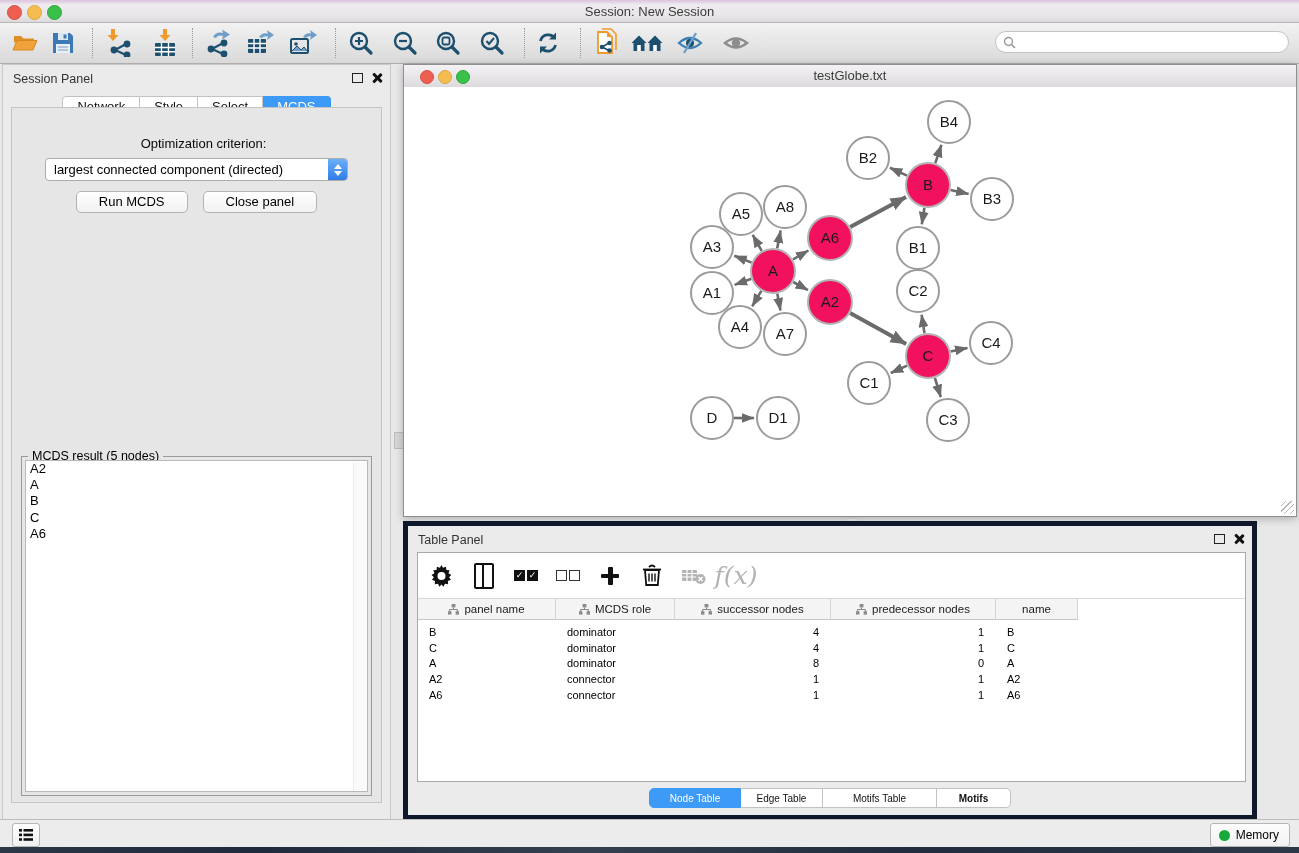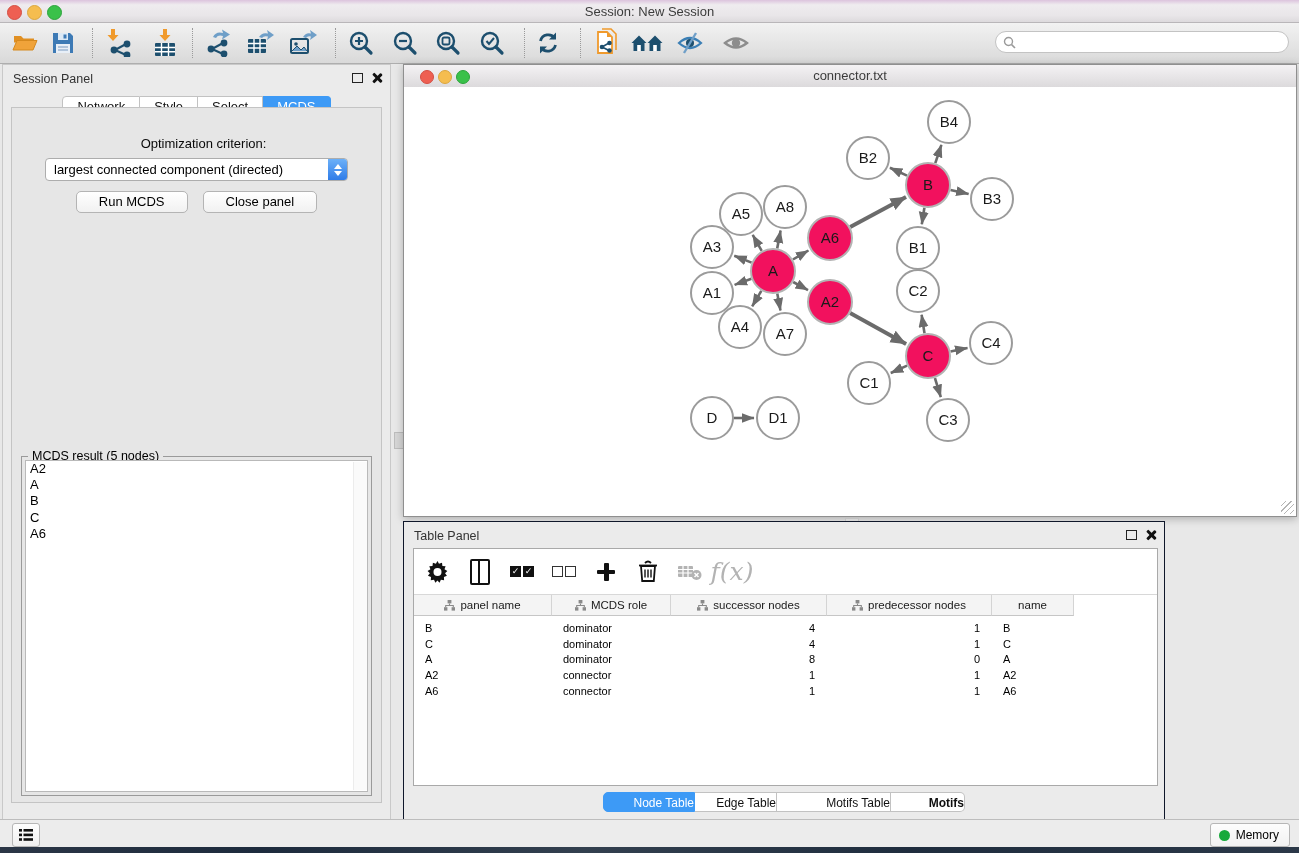--- a/index.html
+++ b/index.html
@@ -87,22 +87,22 @@
   .nethead .tl.yellow{left:34px;}
   .nethead .tl.green{left:52px;}
   .netcanvas{position:absolute;left:0;top:22px;right:0;bottom:0;background:#fff;}
   .grip{position:absolute;right:2px;bottom:2px;width:13px;height:13px;
     background:repeating-linear-gradient(135deg,transparent 0 3px,#b5b5b5 3px 4px);}
   .stub-v{position:absolute;left:394px;top:432px;width:8px;height:15px;
     background:#d6d6d6;border:1px solid #bdbdbd;}
   .stub-h{position:absolute;left:845px;top:518px;width:12px;height:5px;
     background:#d6d6d6;border:1px solid #c2c2c2;}
   
-  .tpanel{position:absolute;left:403px;top:521px;width:762px;height:299px;
-    background:#ebebeb;border:1px solid #0f172a;box-sizing:border-box;}
+  .tpanel{position:absolute;left:403px;top:521px;width:854px;height:299px;
+    background:#ebebeb;border:5px solid #0f172a;box-sizing:border-box;}
   .tp-inner{position:absolute;left:9px;right:6px;top:26px;bottom:33px;
     background:#fff;border:1px solid #a9a9a9;}
   .tp-toolbar{position:absolute;left:0;right:0;top:0;height:45px;
     border-bottom:1px solid #d8d8d8;display:flex;align-items:center;
     padding-left:10px;gap:14px;}
   .tpi{width:28px;height:28px;display:flex;align-items:center;justify-content:center;}
   .fx{font-family:"DejaVu Serif",serif;font-style:italic;font-size:25px;color:#b3b3b3;}
   .colicon{width:16px;height:22px;border:2px solid #111;border-radius:2px;position:relative;}
   .colicon:before{content:"";position:absolute;left:6px;top:0;bottom:0;width:2px;background:#111;}
   .chk{width:11px;height:11px;display:inline-block;margin:0 1px;}
@@ -117,22 +117,22 @@
     border-right:1px solid #d4d4d4;border-bottom:1px solid #c6c6c6;
     display:flex;align-items:center;justify-content:center;gap:5px;
     font-size:11.5px;color:#1a1a1a;box-sizing:border-box;}
   .tbody{position:absolute;left:0;right:0;top:68px;}
   .tr{position:absolute;left:0;right:0;height:15.7px;}
   .td{position:absolute;top:0;height:15.7px;font-size:11px;line-height:15.7px;
     color:#000;box-sizing:border-box;white-space:nowrap;overflow:hidden;}
   .td.num{text-align:right;padding-right:12px;}
   .td.txt{padding-left:11px;}
   .tp-tabs{position:absolute;left:0;right:0;bottom:7px;display:flex;justify-content:center;}
-  .tptab{height:20px;line-height:20px;text-align:right;background:#fff;
-    border:1px solid #c2c2c2;border-left:none;font-size:12px;color:#111;
+  .tptab{height:20px;line-height:20px;text-align:center;background:#fff;
+    border:1px solid #c2c2c2;border-left:none;font-size:10px;color:#111;
     box-sizing:border-box;}
   .tptab:first-child{border-left:1px solid #c2c2c2;border-radius:5px 0 0 5px;}
   .tptab:last-child{border-radius:0 5px 5px 0;}
   .tptab.active{background:#3d9af6;border-color:#3d9af6;color:#fff;}
   
   .statusbar{position:absolute;left:0;bottom:6px;width:100%;height:27px;
     background:#ececec;border-top:1px solid #bdbdbd;}
   .listbtn{position:absolute;left:12px;top:3px;width:26px;height:22px;
     background:linear-gradient(#fdfdfd,#f0f0f0);border:1px solid #b6b6b6;
     border-radius:3px;display:flex;align-items:center;justify-content:center;}
@@ -355,21 +355,21 @@
     </div>
   </div>
 
   <div class="stub-v"></div>
 
   <div class="netwin">
     <div class="nethead">
       <span class="tl red"></span>
       <span class="tl yellow"></span>
       <span class="tl green"></span>
-      <div class="wintitle" style="top:3px">connector.txt</div>
+      <div class="wintitle" style="top:3px">testGlobe.txt</div>
     </div>
     <div class="netcanvas">
       <svg width="892" height="429" viewBox="0 0 892 429">
           <defs>
     <marker id="arw" markerUnits="userSpaceOnUse" markerWidth="14" markerHeight="11" refX="12.5" refY="5" orient="auto">
               <path d="M0,0L13,5L0,10Z" fill="#6b6b6b"></path>
             </marker>
     <marker id="arwB" markerUnits="userSpaceOnUse" markerWidth="18" markerHeight="14" refX="15.5" refY="6.5" orient="auto">
               <path d="M0,0L16,6.5L0,13Z" fill="#6b6b6b"></path>
             </marker>

